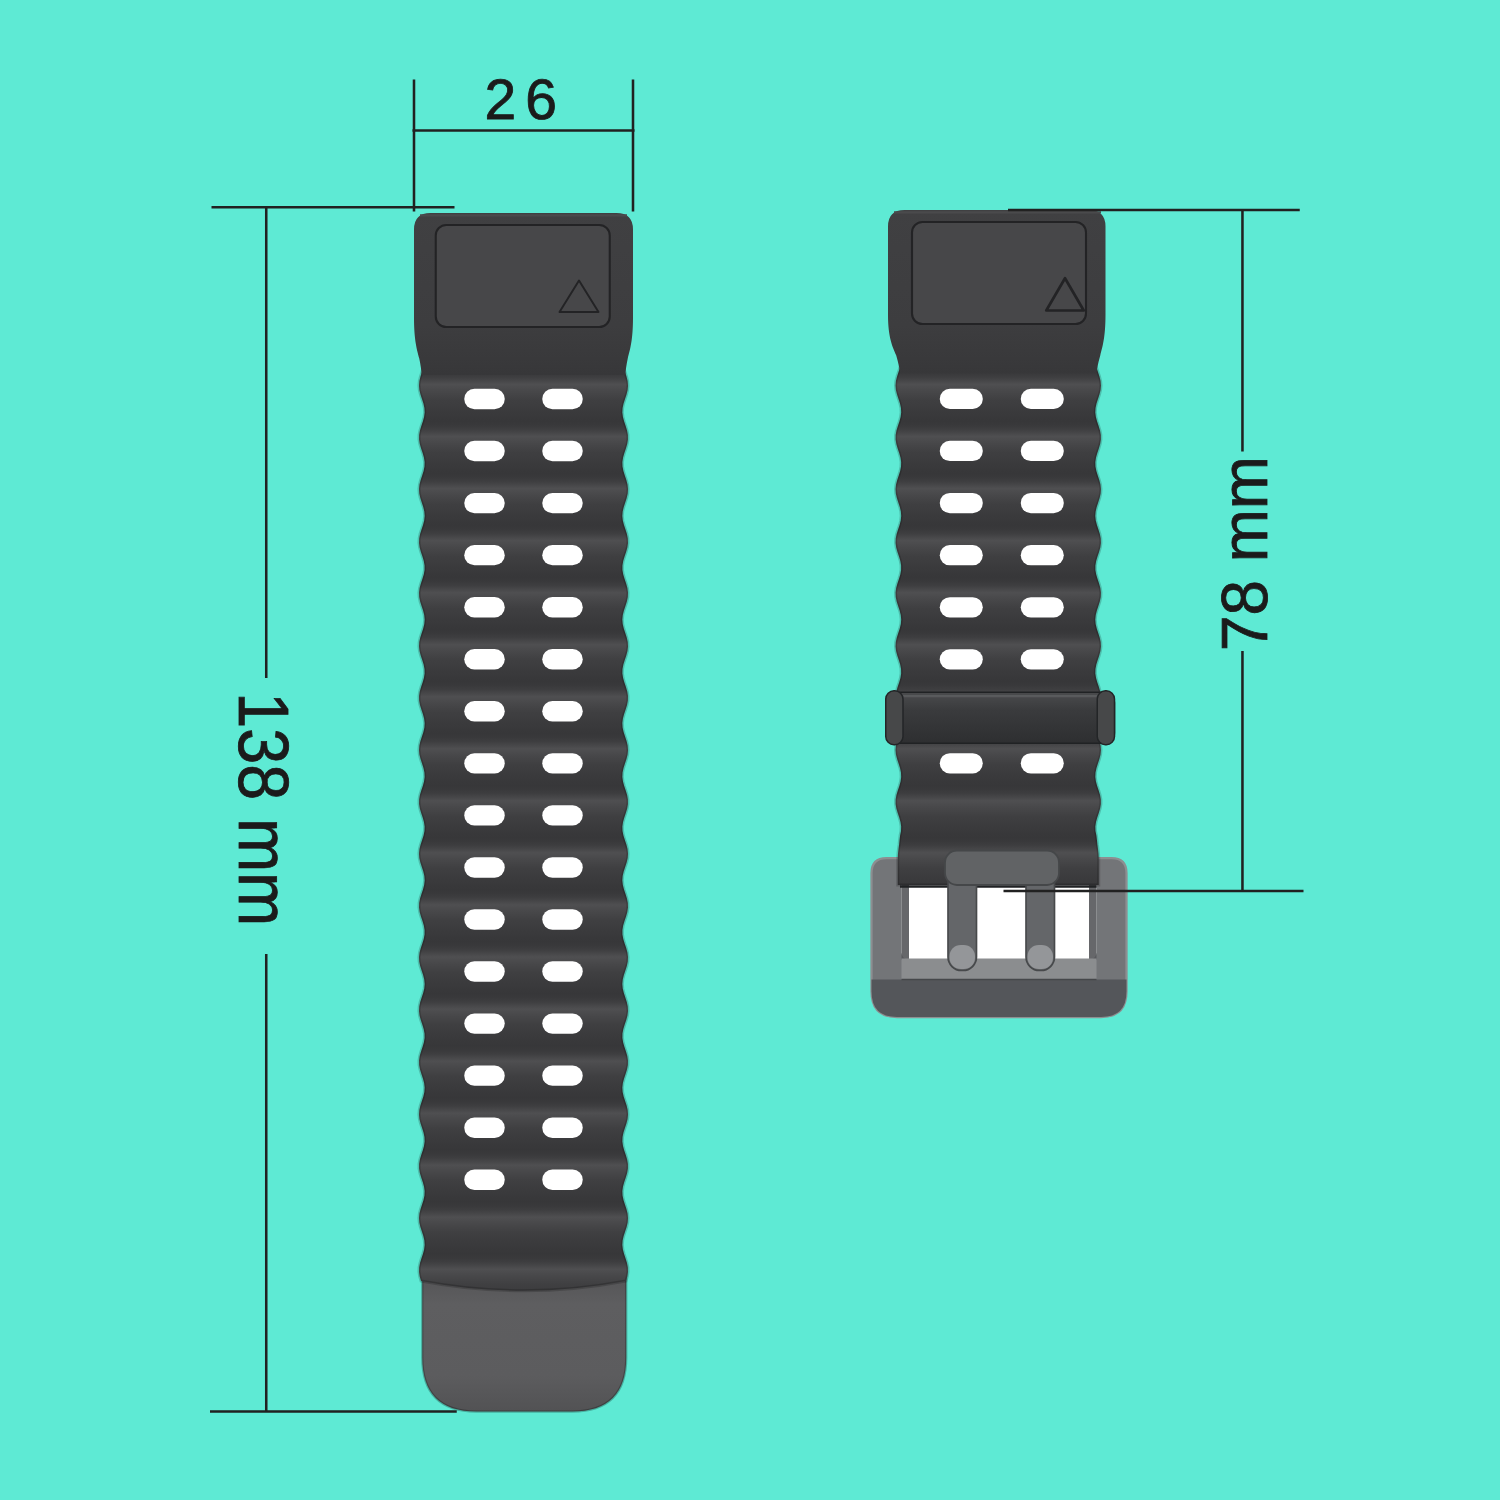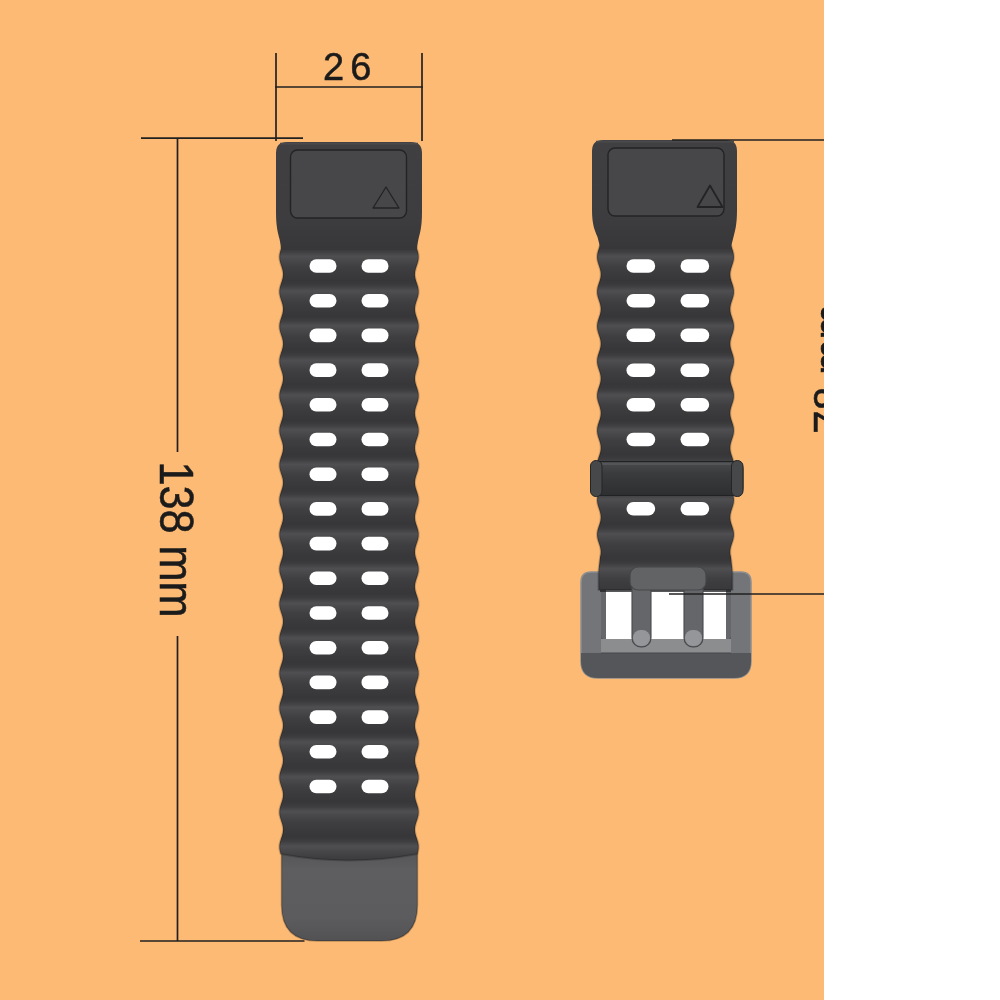--- a/index.html
+++ b/index.html
@@ -1,16 +1,16 @@
 <!DOCTYPE html>
 <html><head>
 <meta charset="utf-8">
 <style>
   html,body { margin:0; padding:0; background:#ffffff; }
-  .page { position:relative; width:824px; height:1000px; background:#fdba74; overflow:hidden; }
+  .page { position:relative; width:1000px; height:1000px; background:#5eead4; overflow:hidden; }
   text { font-family:"Liberation Sans", sans-serif; fill:#1b1b1b; stroke:#1b1b1b; stroke-width:0.55; }
 </style>
 </head>
 <body>
 <div class="page">
 <svg width="1000" height="1000" viewBox="0 0 1000 1000">
 <defs>
   <linearGradient id="corr" x1="0" y1="248.65" x2="0" y2="283.35" gradientUnits="userSpaceOnUse" spreadMethod="repeat">
     <stop offset="0" stop-color="#39393b"></stop>
     <stop offset="0.08" stop-color="#3e3e40"></stop>

